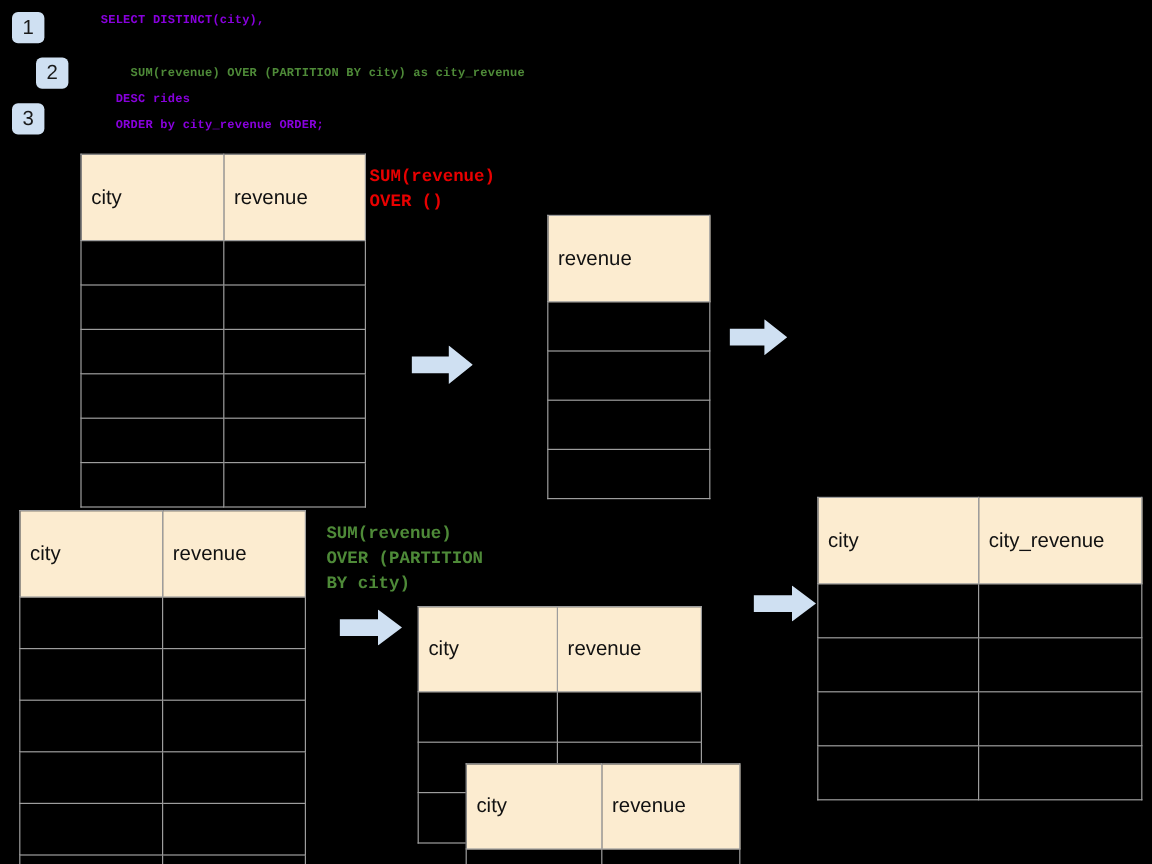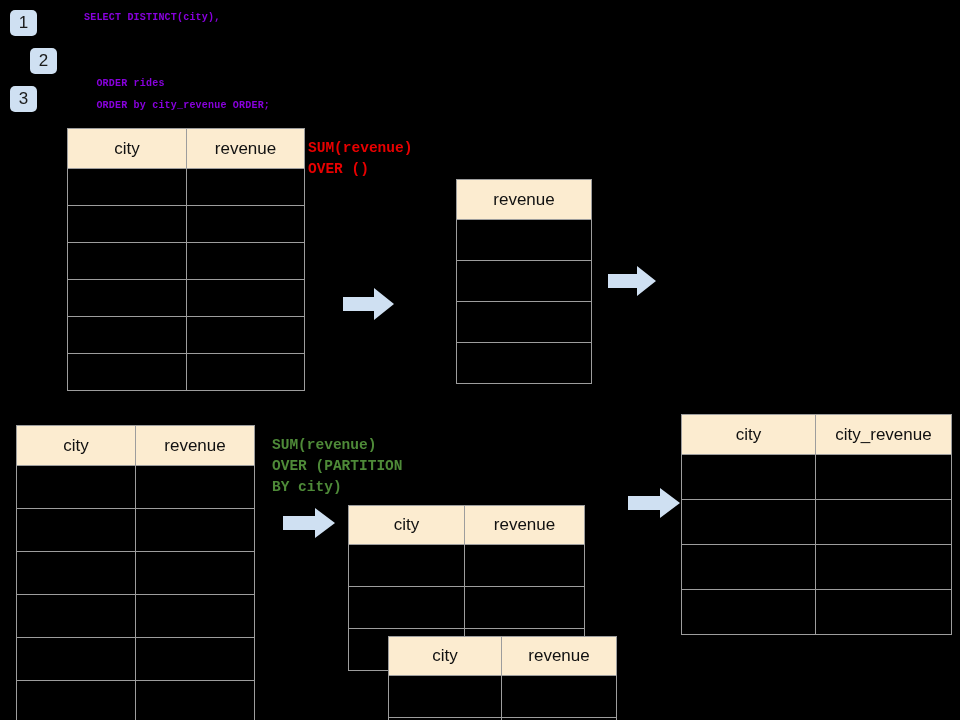--- a/index.html
+++ b/index.html
@@ -68,40 +68,41 @@
     border: 1px solid #9d9d9d;
     padding: 0;
     background: #000000;
   }
   .tbl th {
     background: #fcecd0;
     color: #111111;
     font-family: "Liberation Sans", sans-serif;
     font-weight: normal;
     font-size: 17px;
-    text-align: center;
-    padding: 0 8px;
+    text-align: left;
+    padding: 16px 8px;
   }
 
   
   .arrow {
     position: absolute;
   }
 </style>
 </head>
 <body>
 
 <div id="canvas">
 
   <div class="badge" style="left:10px; top:10px;">1</div>
   <div class="badge" style="left:30px; top:48px;">2</div>
   <div class="badge" style="left:10px; top:86px;">3</div>
 
   <div class="code c-purple" style="left:84px; top:12px;">SELECT DISTINCT(city),</div>
-  <div class="code c-purple" style="left:84px; top:78px;">  ORDER rides</div>
+  <div class="code c-green" style="left:84px; top:56px;">    SUM(revenue) OVER (PARTITION BY city) as city_revenue</div>
+  <div class="code c-purple" style="left:84px; top:78px;">  DESC rides</div>
   <div class="code c-purple" style="left:84px; top:100px;">  ORDER by city_revenue ORDER;</div>
 
 
   <div class="annot c-red" style="left:308px; top:138px;">SUM(revenue)
 OVER ()</div>
 
   <div class="annot c-green" style="left:272px; top:435px;">SUM(revenue)
 OVER (PARTITION
 BY city)</div>
 

